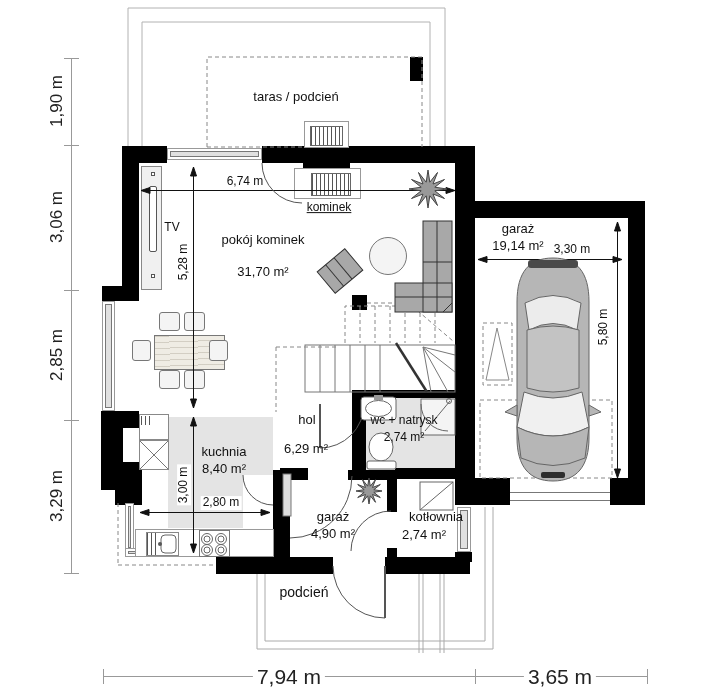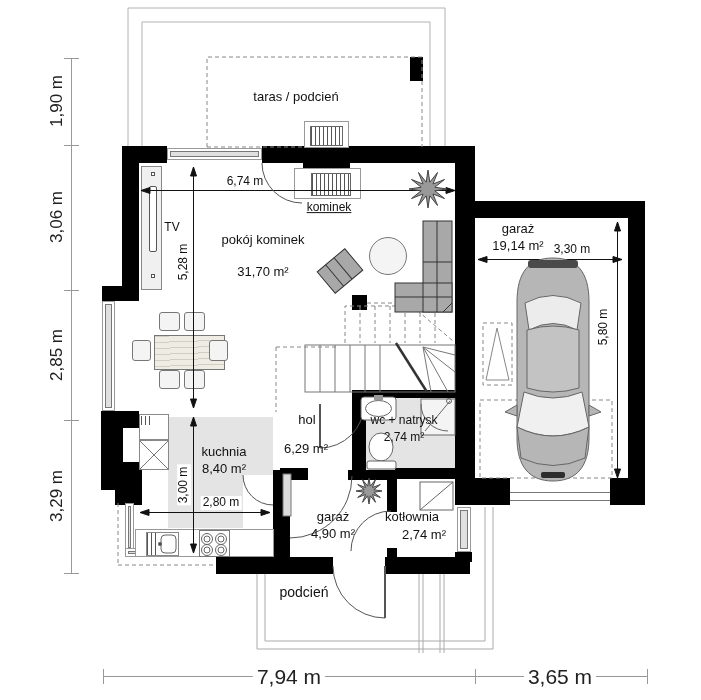--- a/index.html
+++ b/index.html
@@ -280,21 +280,21 @@
   <div class="lbl" style="left:518px;top:229px;">garaż</div>
   <div class="lbl" style="left:518px;top:246px;">19,14 m²</div>
   <div class="lbl" style="left:224px;top:452px;">kuchnia</div>
   <div class="lbl" style="left:224px;top:469px;">8,40 m²</div>
   <div class="lbl" style="left:307px;top:420px;">hol</div>
   <div class="lbl" style="left:306px;top:449px;">6,29 m²</div>
   <div class="lbl s12" style="left:404px;top:421px;">wc + natrysk</div>
   <div class="lbl s12" style="left:404px;top:438px;">2,74 m²</div>
   <div class="lbl" style="left:333px;top:517px;">garaż</div>
   <div class="lbl" style="left:333px;top:534px;">4,90 m²</div>
-  <div class="lbl" style="left:412px;top:517px;">kotłownia</div>
+  <div class="lbl" style="left:436px;top:517px;">kotłownia</div>
   <div class="lbl" style="left:424px;top:535px;">2,74 m²</div>
   <div class="lbl s14" style="left:304px;top:592px;">podcień</div>
 
   <div class="lbl dimL rot" style="left:57px;top:101px;">1,90 m</div>
   <div class="lbl dimL rot" style="left:57px;top:217px;">3,06 m</div>
   <div class="lbl dimL rot" style="left:57px;top:355px;">2,85 m</div>
   <div class="lbl dimL rot" style="left:57px;top:496px;">3,29 m</div>
   <div class="lbl dimB" style="left:289px;top:677px;">7,94 m</div>
   <div class="lbl dimB" style="left:560px;top:677px;">3,65 m</div>
 

